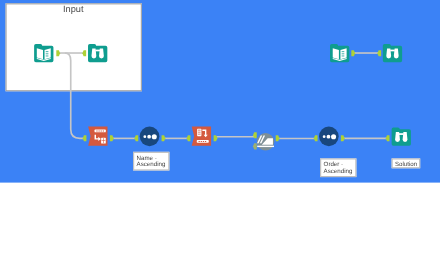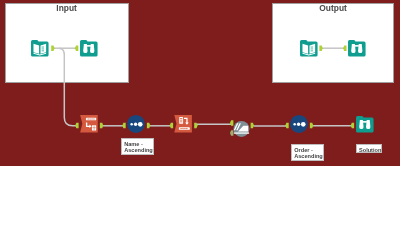--- a/index.html
+++ b/index.html
@@ -1,34 +1,31 @@
 <!DOCTYPE html>
 <html><head>
 <meta charset="utf-8">
 <style>
   html,body{margin:0;padding:0;}
   body{width:400px;height:166px;background:#ffffff;font-family:"Liberation Sans",sans-serif;overflow:hidden;}
-  #canvas{position:relative;width:400px;height:166px;background:#7f1d1d;font-weight:bold;}
+  #canvas{position:relative;width:400px;height:166px;background:#3b82f6;}
   .grp{position:absolute;border:1px solid #a0a0a0;background:#fff;box-sizing:border-box;}
   .grp-title{position:absolute;top:0px;left:0;right:0;text-align:center;font-size:8.4px;color:#4a4a4a;line-height:9px;}
   .lbl{position:absolute;background:#fff;border:1px solid #bdbdbd;font-size:5.6px;color:#444;line-height:6.0px;padding:1.8px 1px 1px 2.2px;white-space:pre;box-sizing:border-box;overflow:hidden;}
   svg{display:block;overflow:visible;}
   .wires{position:absolute;left:0;top:0;}
   .node{position:absolute;}
 </style>
 </head>
 <body>
 
 <div id="canvas">
 
   <div class="grp" style="left:4.5px;top:2.7px;width:124.2px;height:80.2px;">
     <div class="grp-title">Input</div>
-  </div>
-  <div class="grp" style="left:272px;top:2.7px;width:122.2px;height:80.2px;">
-    <div class="grp-title">Output</div>
   </div>
 
   <svg class="wires" width="400" height="166" viewBox="0 0 400 166">
     <g stroke="#c5c5c5" stroke-width="1.5" fill="none" stroke-linecap="butt">
       <path d="M53.5,48.2 H76.5"></path>
       <path d="M321.8,48.2 H344.8"></path>
       <path d="M59,48.2 Q64.3,48.2 64.3,55 V117.5 Q64.3,125.8 72.6,125.8 H76.5"></path>
       <path d="M102.7,125.8 H123.4"></path>
       <path d="M149.7,125.8 H171.2"></path>
       <path d="M196.7,124.3 H231.5"></path>

